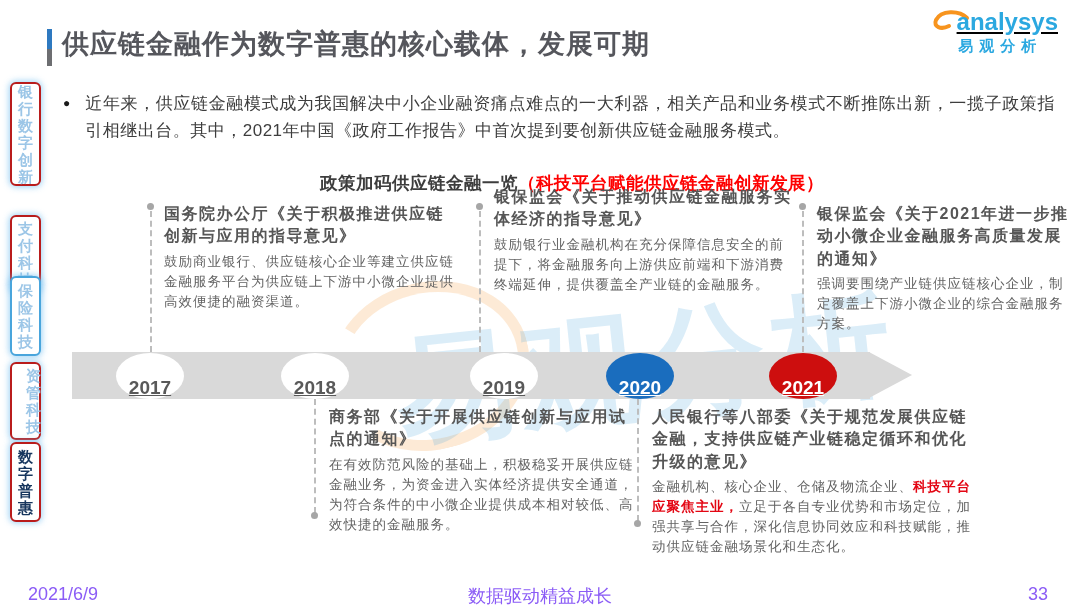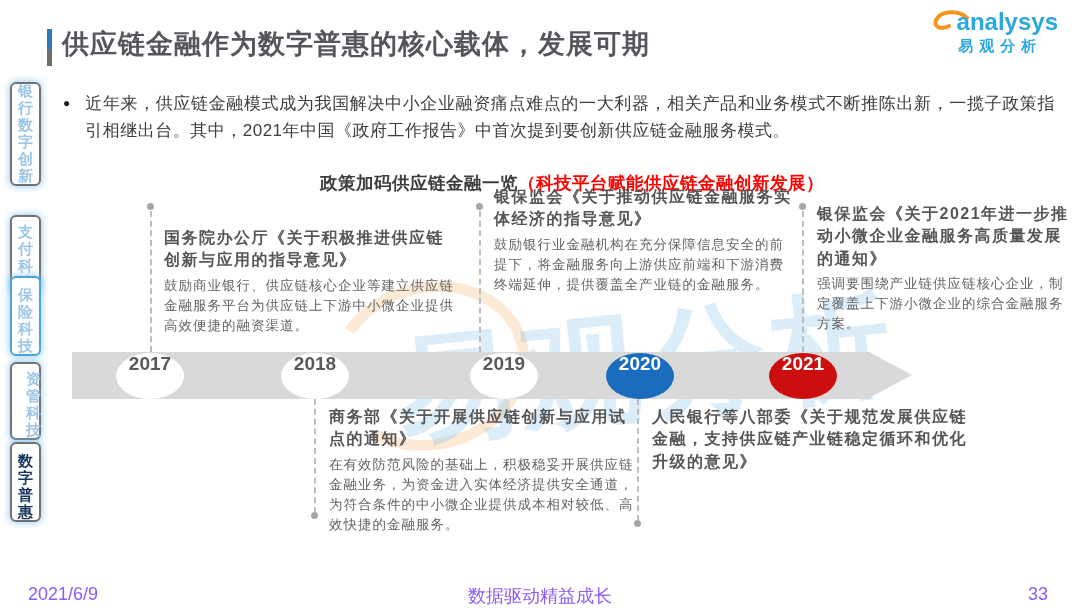--- a/index.html
+++ b/index.html
@@ -6,47 +6,47 @@
   html,body { width:1080px; height:608px; }
   body { font-family:"Liberation Sans","DejaVu Sans",sans-serif; background:#ffffff; overflow:hidden; }
   .slide { position:relative; width:1080px; height:608px; background:#fff; overflow:hidden; }
 
   
   .wm { position:absolute; z-index:0; pointer-events:none; }
   .wm-swoosh { left:330px; top:282px; width:200px; height:168px; border:11px solid rgba(242,148,50,0.20); border-radius:50%; transform:rotate(-14deg); border-left-color:transparent; }
   .wm-text { left:395px; top:288px; font-size:118px; font-weight:bold; color:rgba(74,166,219,0.20); letter-spacing:8px; white-space:nowrap; transform:rotate(-6deg); }
 
   
-  .tab { position:absolute; left:10px; width:31px; background:#fff; border:2px solid #737373; border-radius:6px; box-shadow:0 0 6px 1px rgba(125,195,240,0.75); display:flex; align-items:flex-end; justify-content:center; z-index:3; }
+  .tab { position:absolute; left:10px; width:31px; background:#fff; border:2px solid #b91c1c; border-radius:6px; box-shadow:0 0 6px 1px rgba(125,195,240,0.75); display:flex; align-items:center; justify-content:center; z-index:3; }
   .tab-label { width:17px; text-align:center; font-size:15px; font-weight:bold; line-height:17px; color:#9cc6e7; word-break:break-all; }
   .tab.outlined { border-color:#49a5dc; }
   .tab.active .tab-label { color:#17365d; }
 
   
   .accent-bar { position:absolute; left:47px; top:29px; width:5px; height:37px; background:linear-gradient(to bottom,#2e79c0 0%,#2e79c0 55%,#6d6e71 55%,#6d6e71 100%); z-index:2; }
   .page-title { position:absolute; left:62px; top:26px; font-size:27px; font-weight:bold; color:#55565c; letter-spacing:1px; z-index:2; white-space:nowrap; }
   .logo { position:absolute; right:22px; top:8px; z-index:2; text-align:center; }
-  .logo-row { display:flex; align-items:flex-end; }
+  .logo-row { display:flex; align-items:flex-end;text-decoration:underline; }
   .logo-brand { font-size:24px; font-weight:bold; color:#2ba8e0; letter-spacing:0; margin-left:-14px; }
   .logo-cn { font-size:15px; font-weight:bold; color:#2ba8e0; letter-spacing:6px; margin-top:1px; padding-left:14px; }
 
   
   .bullet-row { position:absolute; left:63px; top:90px; width:992px; display:flex; gap:15px; z-index:2; }
   .bullet-dot { font-size:12px; color:#1a1a1a; line-height:27px; }
   .bullet-text { font-size:17px; color:#3d3d3d; line-height:27px; letter-spacing:0.5px; text-align:justify; }
 
   
   .diagram-heading { position:absolute; left:72px; top:171px; width:1000px; text-align:center; font-size:17.5px; font-weight:bold; letter-spacing:0.5px; z-index:2; }
   .heading-main { color:#3d3d3d;margin-top:8px; }
   .heading-hl { color:#fe0000; }
 
   
   .band { position:absolute; left:72px; top:352px; width:798px; height:47px; background:#d9d9d9; z-index:1; }
   .band-arrow { position:absolute; left:869px; top:352px; width:0; height:0; border-top:23.5px solid transparent; border-bottom:23.5px solid transparent; border-left:43px solid #d9d9d9; z-index:1; }
-  .badge { position:absolute; top:353px; width:68px; height:46px; border-radius:50%; display:flex; align-items:flex-start; justify-content:center; font-size:19px; font-weight:bold; z-index:2; }
+  .badge { position:absolute; top:353px; width:68px; height:46px; border-radius:50%; display:flex; align-items:flex-end; justify-content:center; font-size:19px; font-weight:bold; z-index:2;text-decoration:underline; }
 
   
   .conn { position:absolute; width:0; border-left:2px dashed #bdbdbd; z-index:1; }
   .dot { position:absolute; width:7px; height:7px; border-radius:50%; background:#a6a6a6; z-index:2; }
 
   
   .block { position:absolute; z-index:2; }
   .block-title { font-size:16px; font-weight:bold; color:#565656; line-height:1.4; letter-spacing:1.5px; margin-bottom:4px; }
   .block-body { font-size:13.5px; color:#636363; line-height:1.48; letter-spacing:1px; }
   .hl-red { color:#e30613; font-weight:bold; }
@@ -126,21 +126,21 @@
   <div class="badge" style="left: 470px; background-color: rgb(255, 255, 255); color: rgb(89, 89, 89);">
     <span>2019</span>
   </div>
   <div class="badge" style="left: 606px; background-color: rgb(26, 109, 190); color: rgb(255, 255, 255);">
     <span>2020</span>
   </div>
   <div class="badge" style="left: 769px; background-color: rgb(205, 14, 14); color: rgb(255, 255, 255);">
     <span>2021</span>
   </div>
 
-  <div class="block" style="left:164px;top:203px;width:294px;margin-top:24px;">
+  <div class="block" style="left:164px;top:203px;width:294px;">
     <div class="block-title">国务院办公厅《关于积极推进供应链创新与应用的指导意见》</div>
     <div class="block-body">鼓励商业银行、供应链核心企业等建立供应链金融服务平台为供应链上下游中小微企业提供高效便捷的融资渠道。</div>
   </div>
 
   <div class="block" style="left:494px;top:186px;width:302px;">
     <div class="block-title">银保监会《关于推动供应链金融服务实体经济的指导意见》</div>
     <div class="block-body">鼓励银行业金融机构在充分保障信息安全的前提下，将金融服务向上游供应前端和下游消费终端延伸，提供覆盖全产业链的金融服务。</div>
   </div>
 
   <div class="block" style="left:817px;top:203px;width:255px;">
@@ -148,19 +148,20 @@
     <div class="block-body">强调要围绕产业链供应链核心企业，制定覆盖上下游小微企业的综合金融服务方案。</div>
   </div>
 
   <div class="block" style="left:329px;top:406px;width:308px;">
     <div class="block-title">商务部《关于开展供应链创新与应用试点的通知》</div>
     <div class="block-body">在有效防范风险的基础上，积极稳妥开展供应链金融业务，为资金进入实体经济提供安全通道，为符合条件的中小微企业提供成本相对较低、高效快捷的金融服务。</div>
   </div>
 
   <div class="block" style="left:652px;top:406px;width:326px;">
     <div class="block-title">人民银行等八部委《关于规范发展供应链金融，支持供应链产业链稳定循环和优化升级的意见》</div>
+    <div class="block-body"><span>金融机构、核心企业、仓储及物流企业、</span><span class="hl-red">科技平台应聚焦主业，</span><span>立足于各自专业优势和市场定位，加强共享与合作，深化信息协同效应和科技赋能，推动供应链金融场景化和生态化。</span></div>
   </div>
 
   <div class="footer-item footer-date">2021/6/9</div>
   <div class="footer-item footer-center">数据驱动精益成长</div>
   <div class="footer-item footer-page">33</div>
 
 </div>
 
 </body></html>

